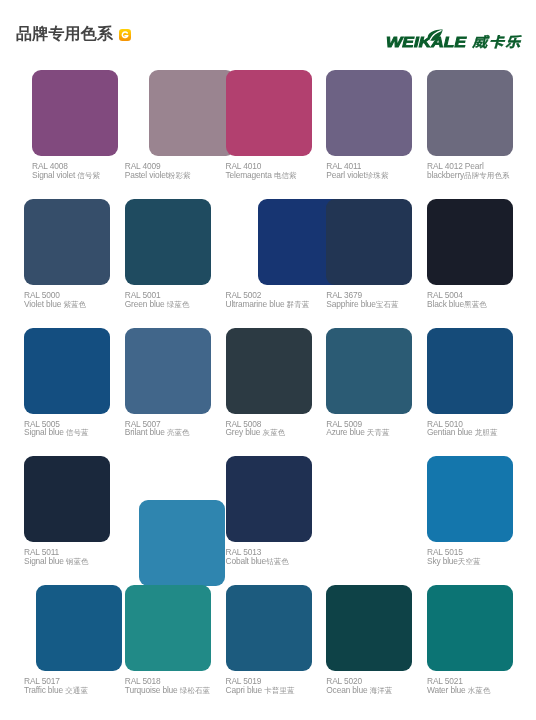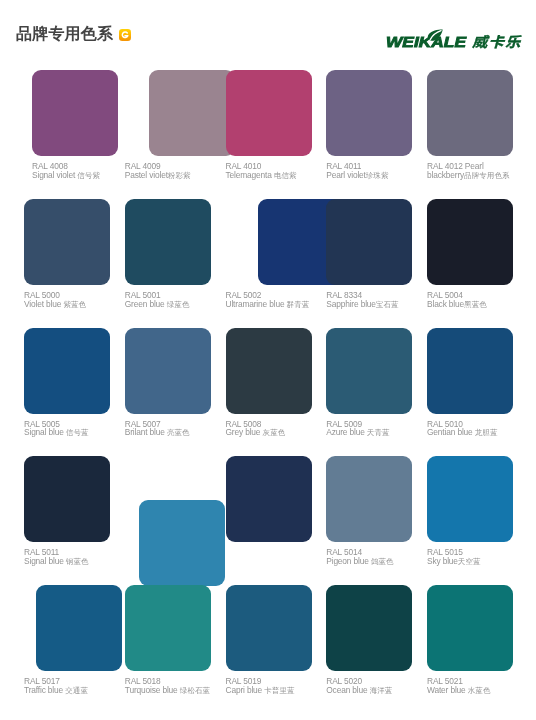--- a/index.html
+++ b/index.html
@@ -121,21 +121,21 @@
         <div class="cell" style="left: 201.5px; padding-left: 32px;">
           <div class="sw" style="background: rgb(23, 53, 114);"></div>
           <div class="lbl">
             <div>RAL 5002</div>
             <div><span>Ultramarine blue </span><span class="cjk">群青蓝</span></div>
           </div>
         </div>
         <div class="cell" style="left: 302.25px;">
           <div class="sw" style="background: rgb(34, 53, 83);"></div>
           <div class="lbl">
-            <div>RAL 8334</div>
+            <div>RAL 3679</div>
             <div><span>Sapphire blue</span><span class="cjk">宝石蓝</span></div>
           </div>
         </div>
         <div class="cell" style="left: 403px;">
           <div class="sw" style="background: rgb(25, 29, 41);"></div>
           <div class="lbl">
             <div>RAL 5004</div>
             <div><span>Black blue</span><span class="cjk">黑蓝色</span></div>
           </div>
         </div>
@@ -187,26 +187,23 @@
         </div>
         <div class="cell" style="left: 115px; margin-top: 44px;">
           <div class="sw" style="background: rgb(47, 133, 175);"></div>
           <div class="lbl">
             <div>RAL 5012</div>
             <div><span>Light blue </span><span class="cjk">淡蓝色</span></div>
           </div>
         </div>
         <div class="cell" style="left: 201.5px;">
           <div class="sw" style="background: rgb(31, 48, 82);"></div>
-        </div>
-        <div class="cell" style="left: 302.25px;">
-          <div class="sw" style="background: rgb(98, 124, 148);"></div>
-          <div class="lbl">
-            <div>RAL 5014</div>
-            <div><span>Pigeon blue </span><span class="cjk">鸽蓝色</span></div>
+          <div class="lbl">
+            <div>RAL 5013</div>
+            <div><span>Cobalt blue</span><span class="cjk">钴蓝色</span></div>
           </div>
         </div>
         <div class="cell" style="left: 403px;">
           <div class="sw" style="background: rgb(20, 118, 172);"></div>
           <div class="lbl">
             <div>RAL 5015</div>
             <div><span>Sky blue</span><span class="cjk">天空蓝</span></div>
           </div>
         </div>
       </div>

